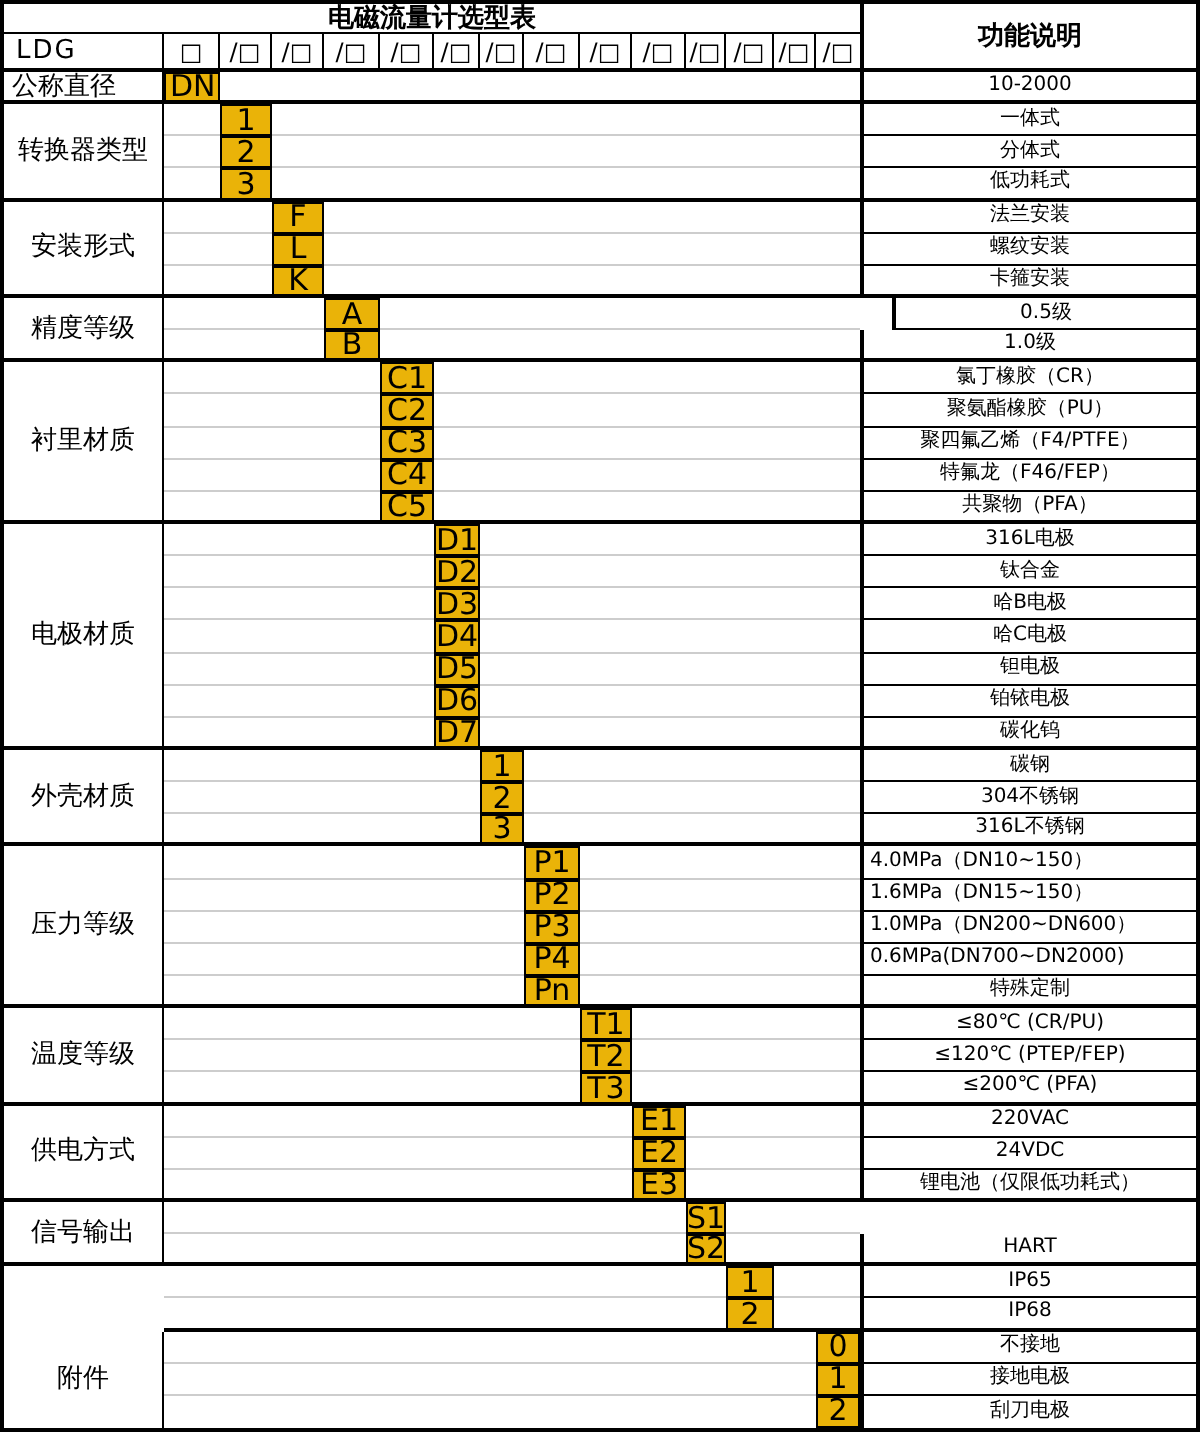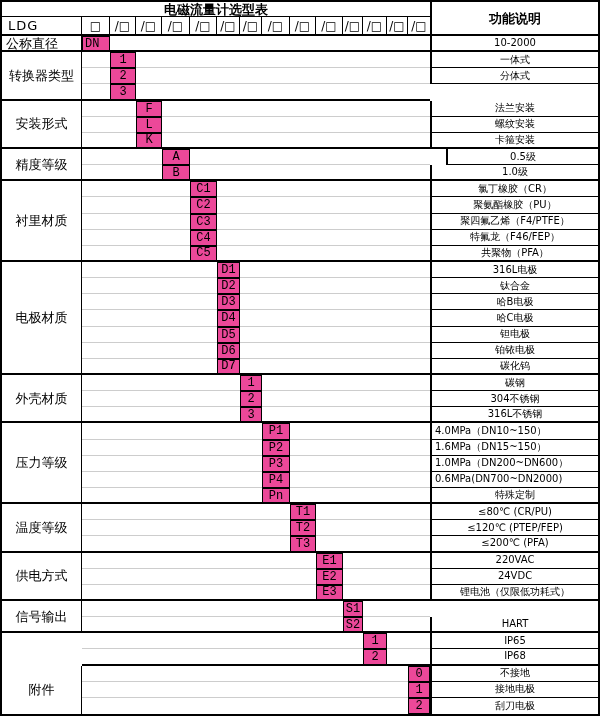--- a/index.html
+++ b/index.html
@@ -48,23 +48,22 @@
     grid-column:1;
     border-right:1px solid #000;border-bottom:2px solid #000;
     font-size:13px;
   }
   .group-label.left{justify-content:flex-start;padding-left:4px;}
   .group-label.nobot{border-bottom:none;}
   .filler{border-bottom:1px solid #cdcdcd;}
   .filler.gend{border-bottom:2px solid #000;}
   .filler.nobot{border-bottom:none;}
   .codebox{
-    border:1px solid #000;background:#ec4899;z-index:2;
-    font-size:12px;
-    font-family:Liberation Mono, monospace;
+    border:1px solid #000;background:#eab308;z-index:2;
+    font-size:15px;
   }
   .codebox.gend{border-bottom:2px solid #000;}
   .codebox.left{justify-content:flex-start;padding-left:2px;}
   .rcell{
     grid-column:16;
     border-left:2px solid #000;border-bottom:1px solid #000;
     font-size:10px;
   }
   .rcell.gend{border-bottom:2px solid #000;}
   .rcell.nobot{border-bottom:none;}
@@ -97,20 +96,21 @@
     <div class="c rcell gend" style="grid-area: 3 / 16;">10-2000</div>
     <div class="c group-label" style="grid-area: 4 / 1 / 7;">转换器类型</div>
     <div class="c filler" style="grid-area: 4 / 2 / auto / 16;"></div>
     <div class="c codebox" style="grid-area: 4 / 3;">1</div>
     <div class="c rcell" style="grid-area: 4 / 16;">一体式</div>
     <div class="c filler" style="grid-area: 5 / 2 / auto / 16;"></div>
     <div class="c codebox" style="grid-area: 5 / 3;">2</div>
     <div class="c rcell" style="grid-area: 5 / 16;">分体式</div>
     <div class="c filler gend" style="grid-area: 6 / 2 / auto / 16;"></div>
     <div class="c codebox gend" style="grid-area: 6 / 3;">3</div>
+    <div class="c rcell gend" style="grid-area: 6 / 16;">低功耗式</div>
     <div class="c group-label" style="grid-area: 7 / 1 / 10;">安装形式</div>
     <div class="c filler" style="grid-area: 7 / 2 / auto / 16;"></div>
     <div class="c codebox" style="grid-area: 7 / 4;">F</div>
     <div class="c rcell" style="grid-area: 7 / 16;">法兰安装</div>
     <div class="c filler" style="grid-area: 8 / 2 / auto / 16;"></div>
     <div class="c codebox" style="grid-area: 8 / 4;">L</div>
     <div class="c rcell" style="grid-area: 8 / 16;">螺纹安装</div>
     <div class="c filler gend" style="grid-area: 9 / 2 / auto / 16;"></div>
     <div class="c codebox gend" style="grid-area: 9 / 4;">K</div>
     <div class="c rcell gend" style="grid-area: 9 / 16;">卡箍安装</div>

